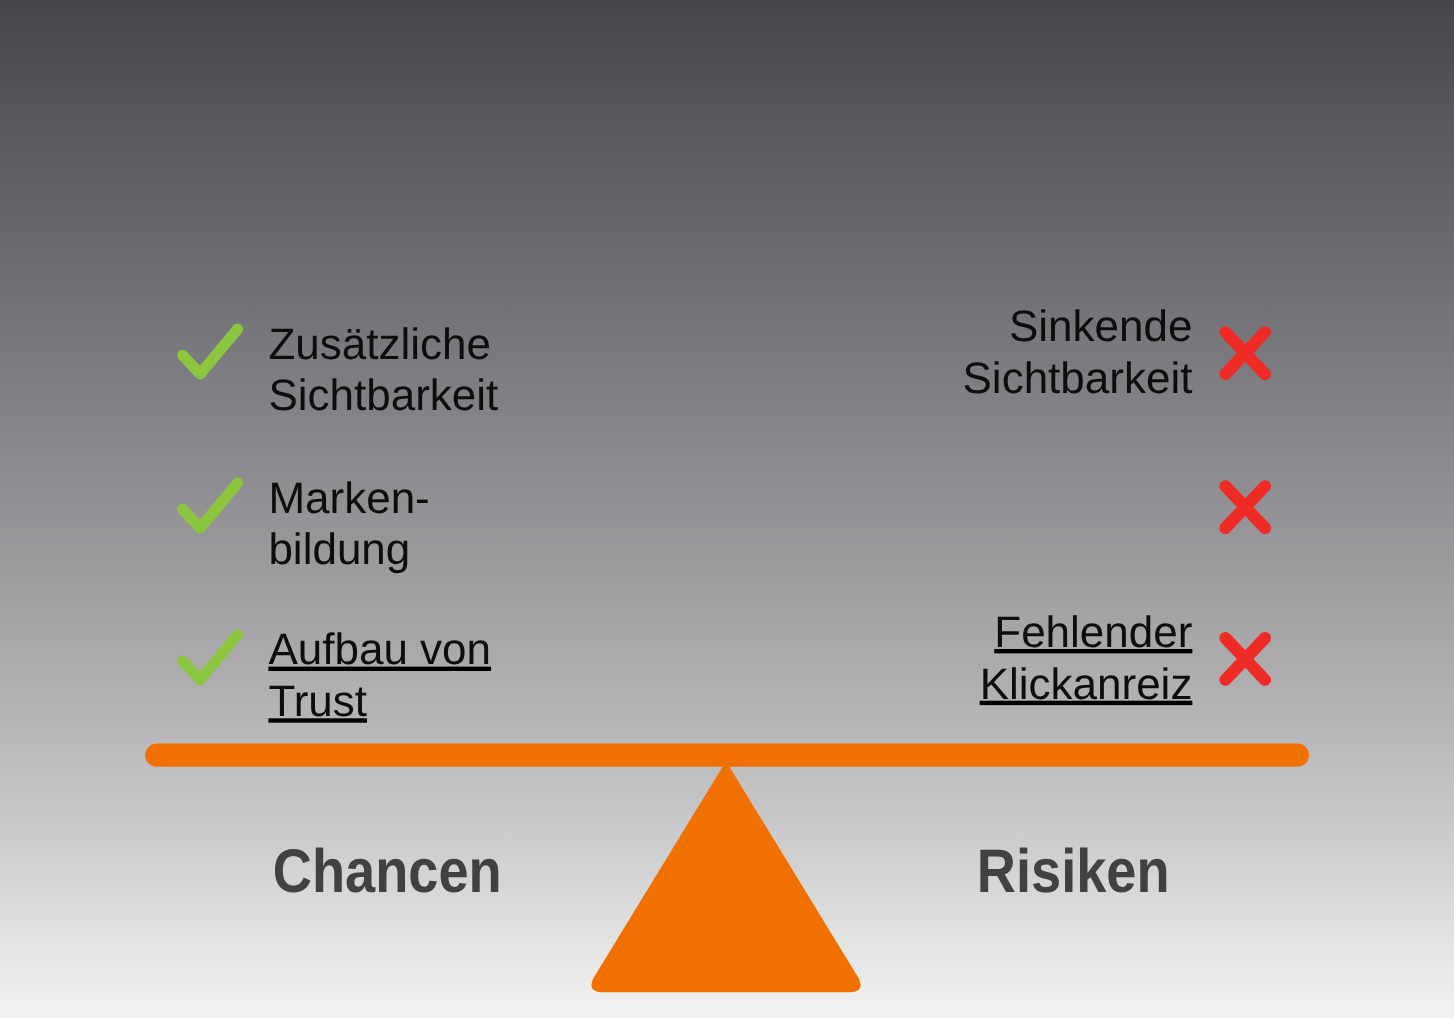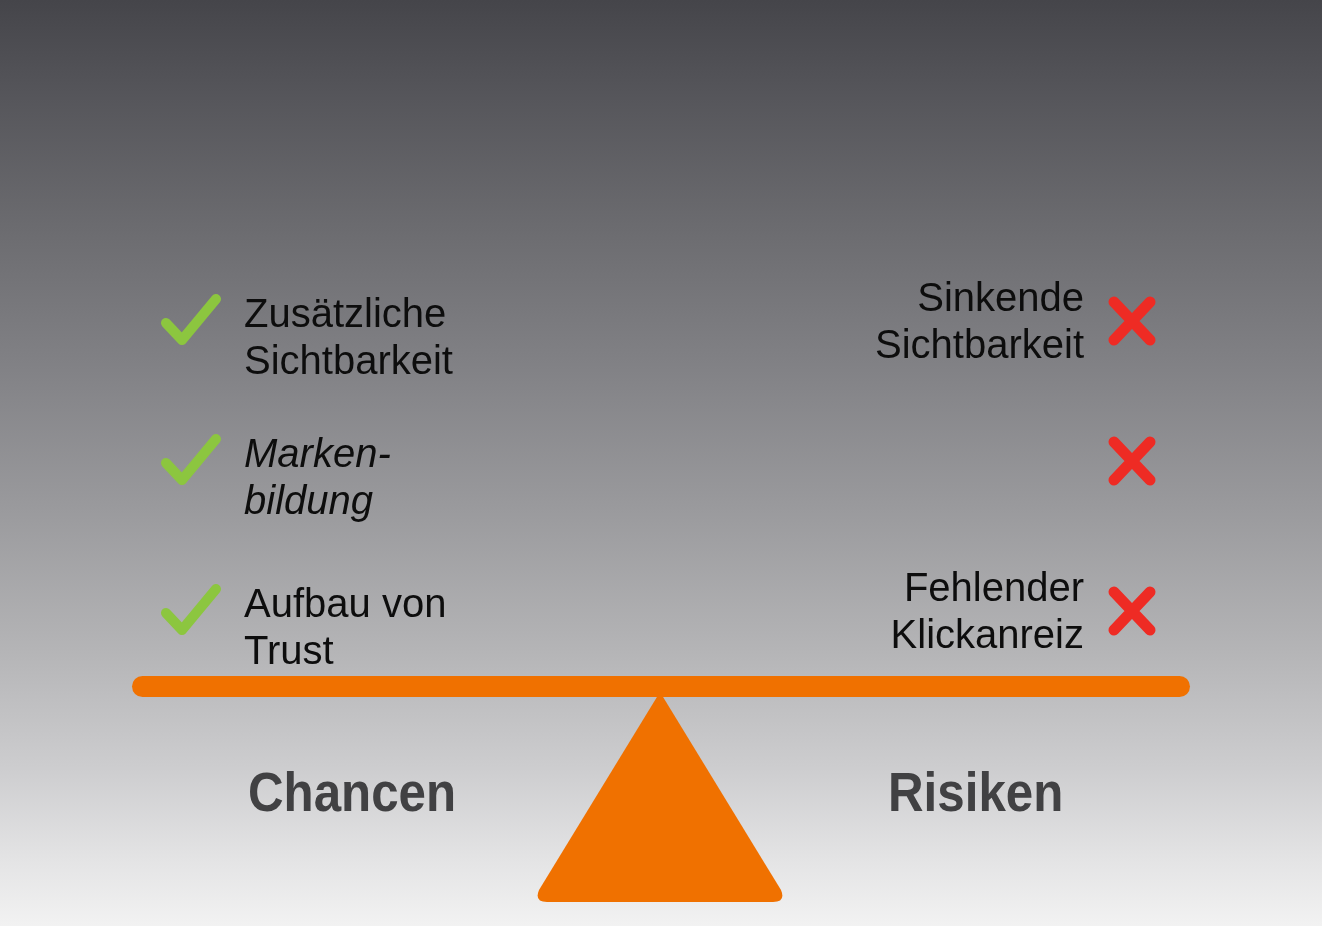--- a/index.html
+++ b/index.html
@@ -69,22 +69,22 @@
   .column.right { left: 680px; }
 
   .item {
     position: absolute;
     display: flex;
     align-items: center;
     width: 480px;
     height: 106px;
   }
   .item.row0 { top: 10px; }
-  .item.row1 { top: 150px; font-style: italic; }
-  .item.row2 { top: 300px; }
+  .item.row1 { top: 150px; }
+  .item.row2 { top: 288px; text-decoration: underline; }
 
   .column.left .item  { justify-content: flex-start; }
   .column.right .item { justify-content: flex-end; }
 
   .mark {
     flex: 0 0 auto;
     width: 62px;
     height: 62px;
     display: block;
   }

